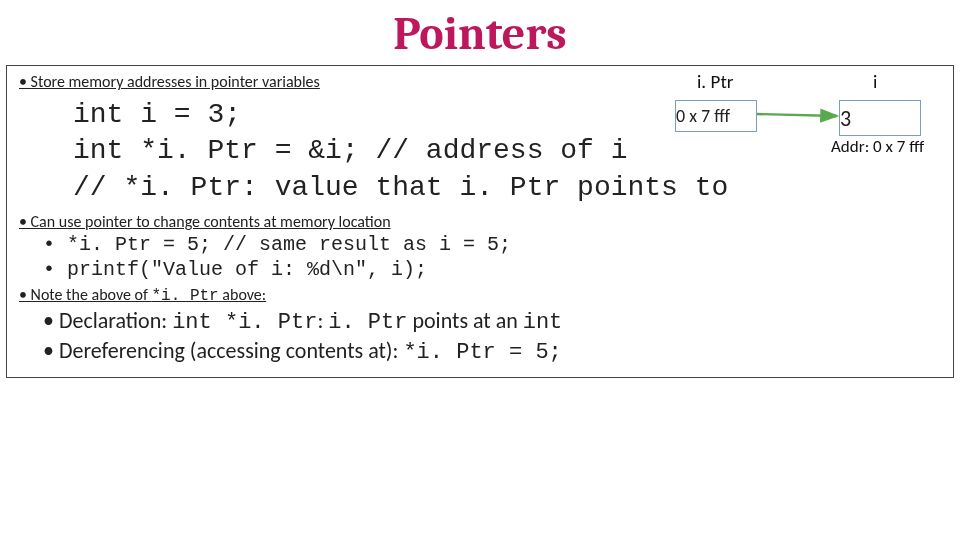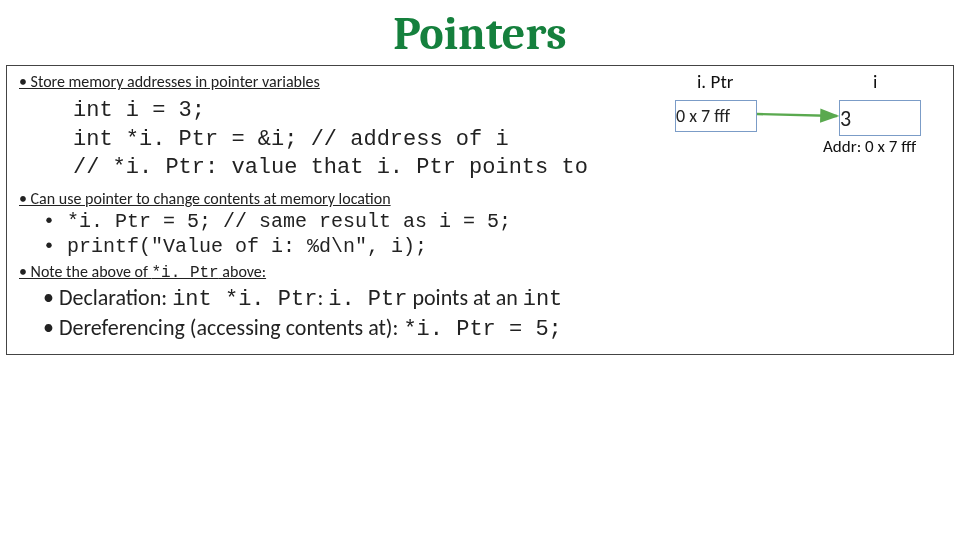--- a/index.html
+++ b/index.html
@@ -15,21 +15,21 @@
 .slide {
   width: 960px;
   height: 540px;
   position: relative;
   box-sizing: border-box;
 }
 .title {
   text-align: center;
   font-family: Cambria, Georgia, serif;
   font-weight: 700;
-  color: #15803d;
+  color: #be185d;
   font-size: 46px;
   margin: 8px 0 4px 0;
 }
 .content {
   border: 1px solid #444;
   margin: 0 6px 6px 6px;
   padding: 2px 6px 10px 6px;
   position: relative;
 }
 .bullet1 {
@@ -43,21 +43,21 @@
 }
 .bullet3 {
   font-size: 20px;
   margin: 2px 0 2px 56px;
 }
 .code, code {
   font-family: "Courier New", monospace;
 }
 .codeblock {
   font-family: "Courier New", monospace;
-  font-size: 22px;
+  font-size: 28px;
   line-height: 1.3;
   margin: 6px 0 6px 60px;
   white-space: pre;
 }
 .codeblock2 {
   font-family: "Courier New", monospace;
   font-size: 20px;
 }
 .diagram {
   position: absolute;
@@ -115,21 +115,21 @@
 
       <svg class="svgwrap" width="266" height="120">
         <defs>
           <marker id="arrowhead" markerWidth="8" markerHeight="8" refX="7" refY="3" orient="auto">
             <path d="M0,0 L8,3 L0,6 Z" fill="#5aa94f"></path>
           </marker>
         </defs>
         <line x1="90" y1="44" x2="170" y2="46" stroke="#5aa94f" stroke-width="2.4" marker-end="url(#arrowhead)"></line>
       </svg>
 
-      <div class="addr-label" style="left:156px; top:66px;">Addr: 0 x 7 fff</div>
+      <div class="addr-label" style="left:164px; top:66px;">Addr: 0 x 7 fff</div>
     </div>
 
     <div class="bullet1">• Store memory addresses in pointer variables</div>
 
     <div class="codeblock">int i = 3;
 int *i. Ptr = &amp;i; // address of i
 // *i. Ptr: value that i. Ptr points to</div>
 
     <div class="bullet1">• Can use pointer to change contents at memory location</div>
 

